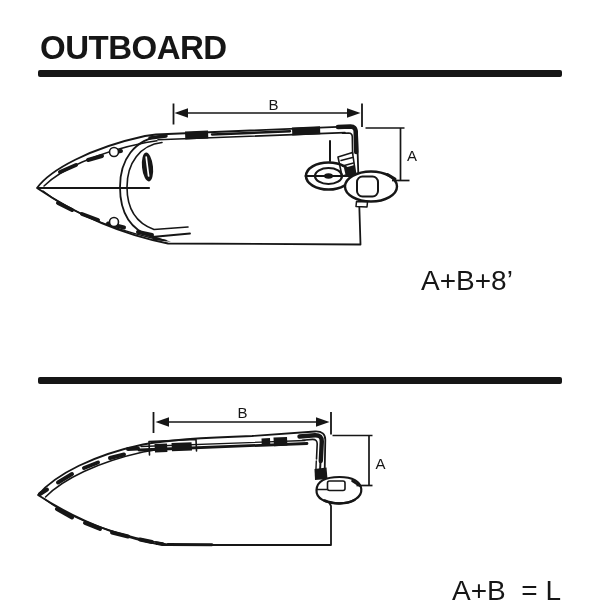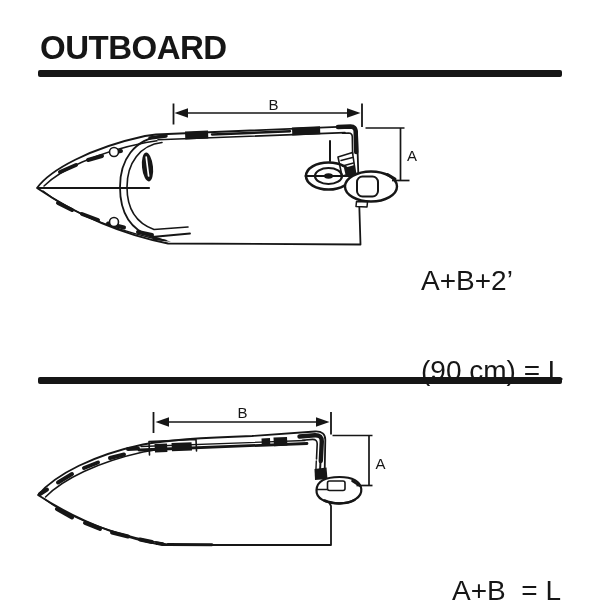--- a/index.html
+++ b/index.html
@@ -63,22 +63,21 @@
 <body>
 
 <div class="stage">
 
   <h1 class="section-title" id="title-outboard">OUTBOARD</h1>
   <div class="rule" id="rule-outboard"></div>
 
   <div class="rule" id="rule-inboard"></div>
 
   <div class="formula" id="formula-outboard">
-    <span>A+B+2’</span>
-    <span>(90 cm) = L</span>
+    <span>A+B+8’</span>
   </div>
 
   <div class="formula" id="formula-inboard">
     <span>A+B  = L</span>
   </div>
 
   <svg width="600" height="600" viewBox="0 0 600 600">
 
     <g stroke="#161616" fill="none" stroke-linecap="round" stroke-linejoin="round" stroke-width="1.8">
 

